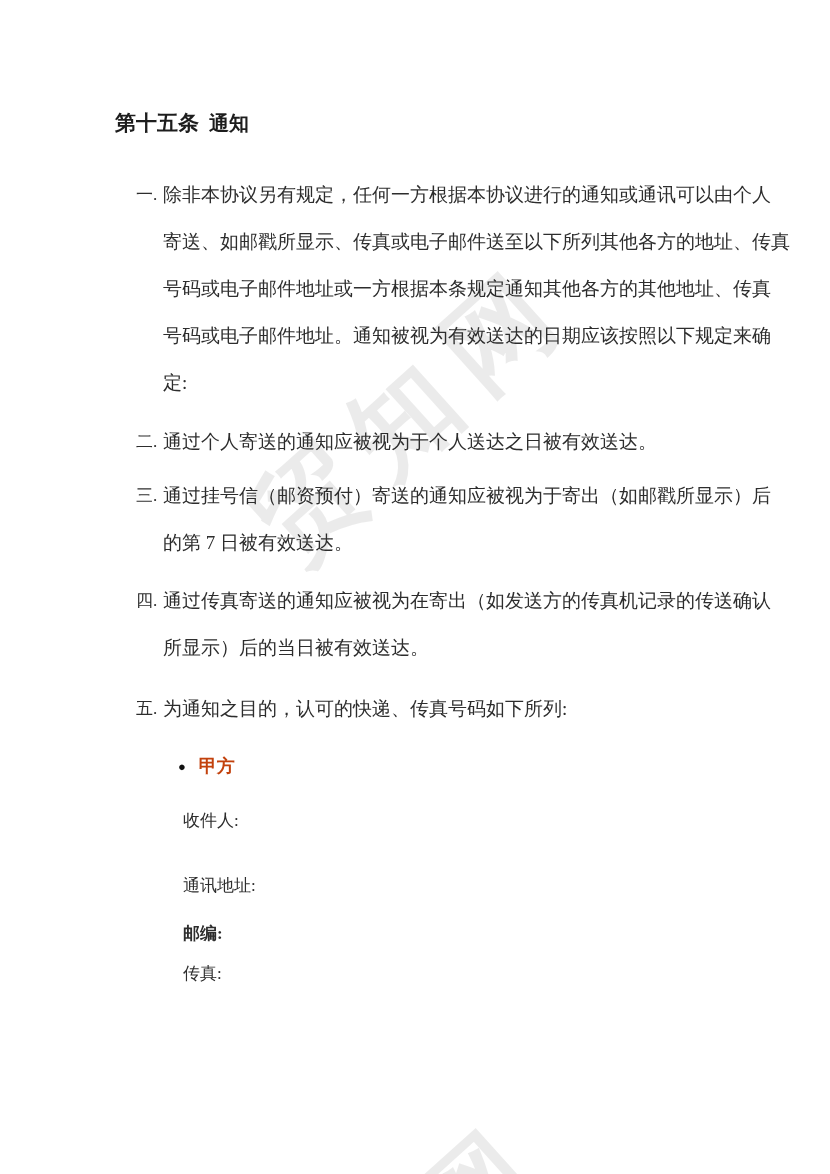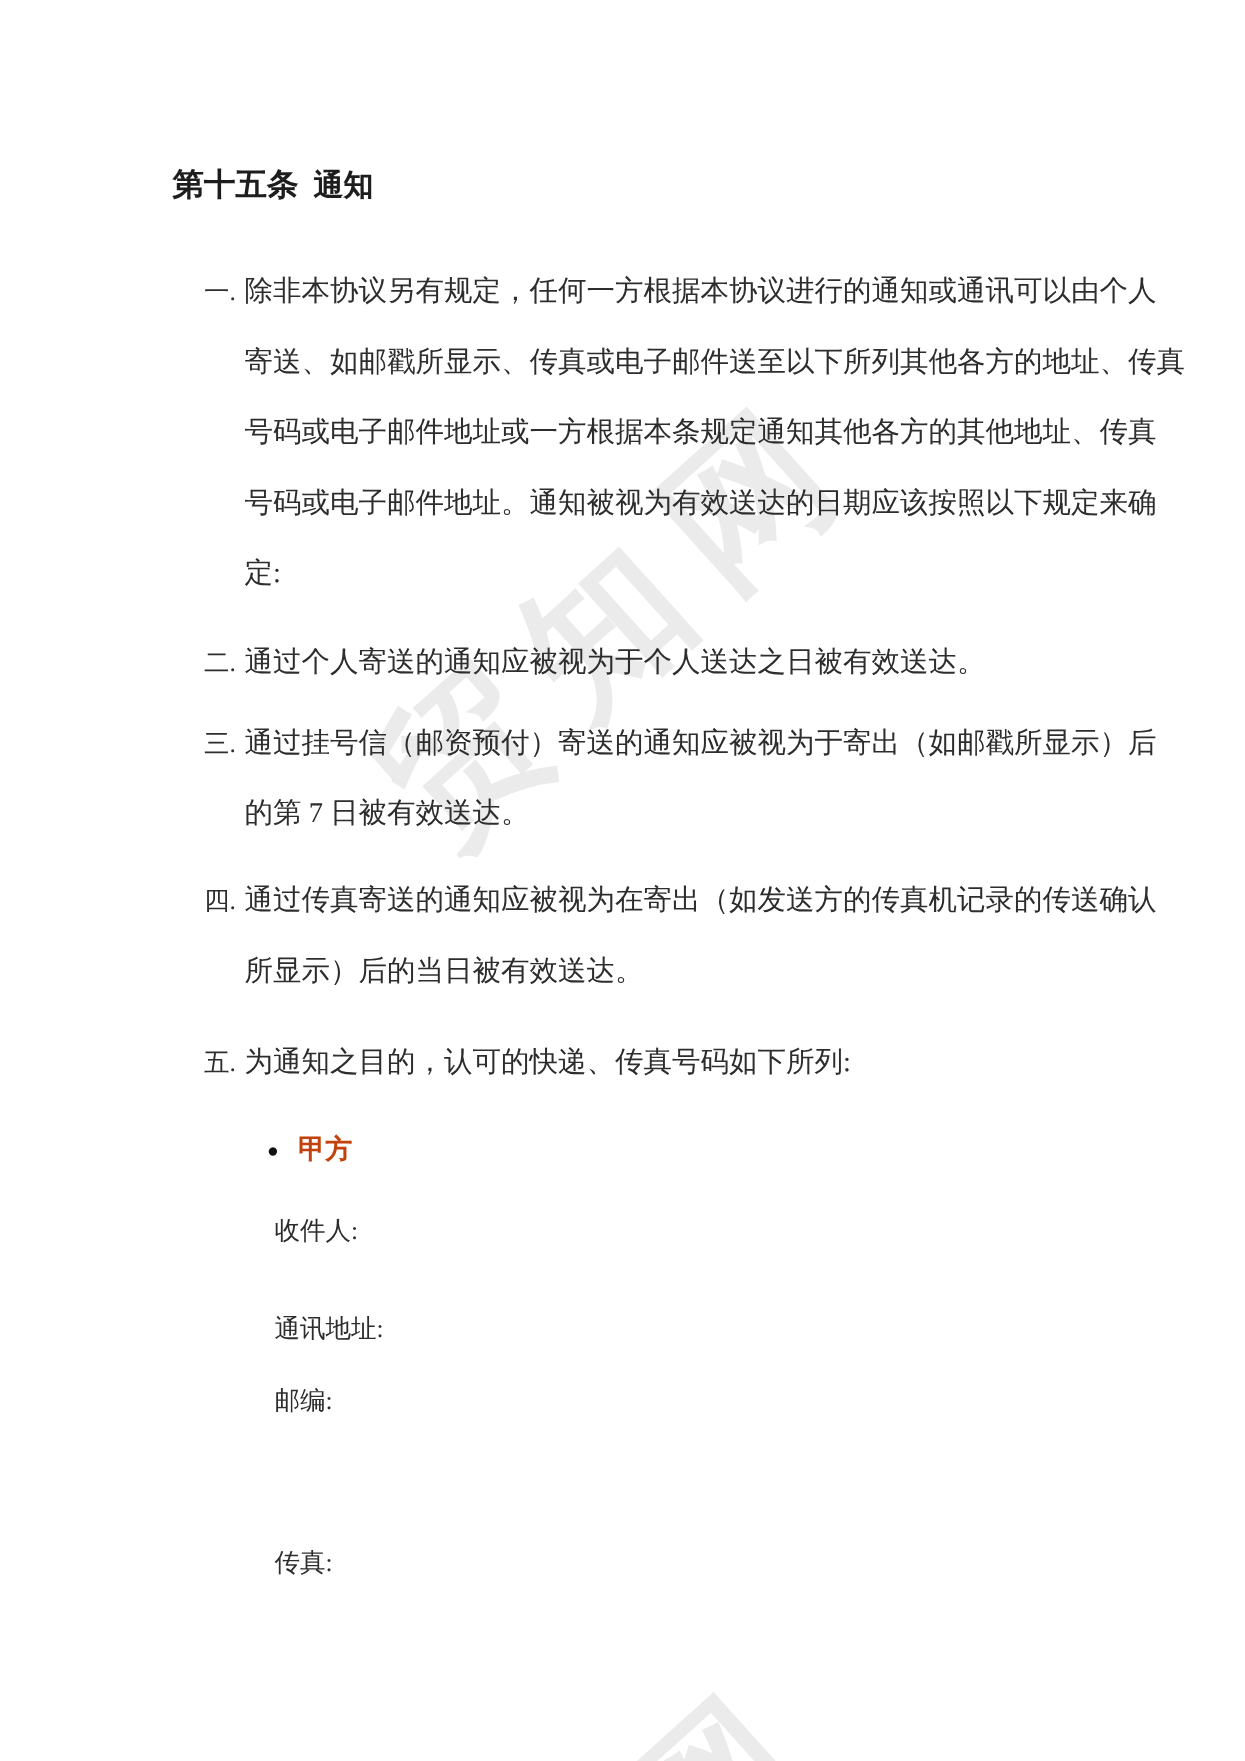--- a/index.html
+++ b/index.html
@@ -83,22 +83,22 @@
     position: absolute;
     left: 166px;
     font-size: 17px;
     line-height: 26px;
     white-space: nowrap;
     z-index: 1;
     margin-left: 17px;
   }
   .f-recipient { top: 808px; }
   .f-address   { top: 873px; }
-  .f-zip       { top: 921px; }
-  .f-fax       { top: 1029px; }
+  .f-zip       { top: 921px; font-weight: bold; }
+  .f-fax       { top: 961px; }
 </style>
 </head>
 <body>
 
 <div class="page">
 
   <div class="watermark wm-main">贸知网</div>
   <div class="watermark wm-bottom">贸知网</div>
 
   <div class="heading">

